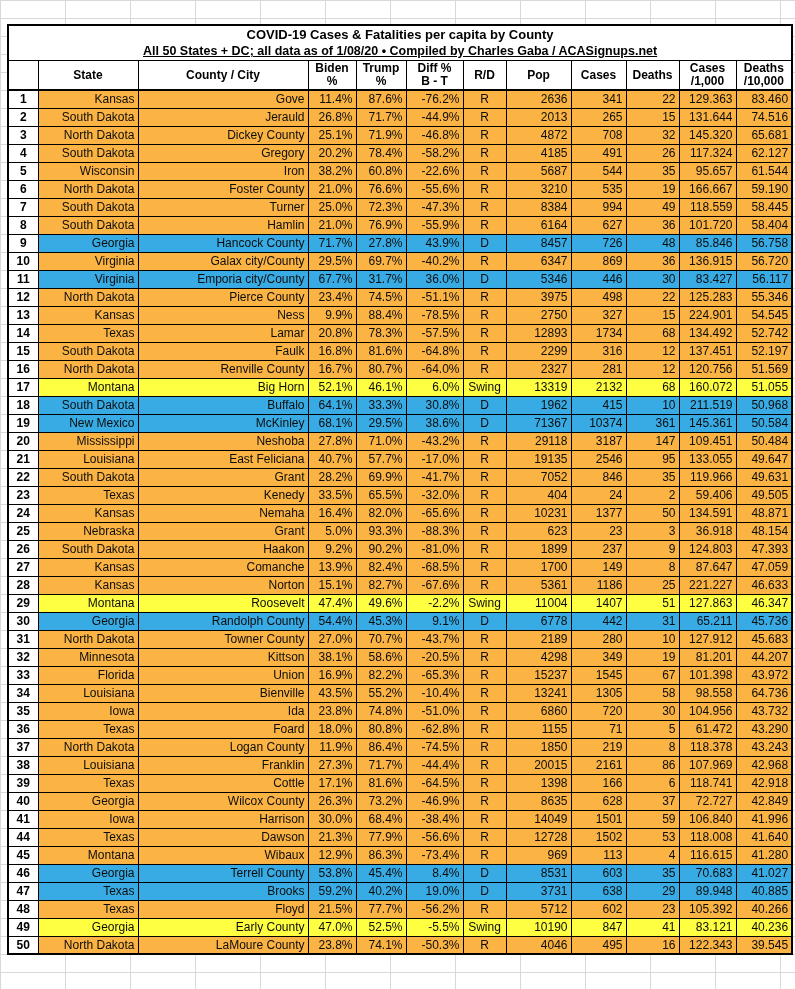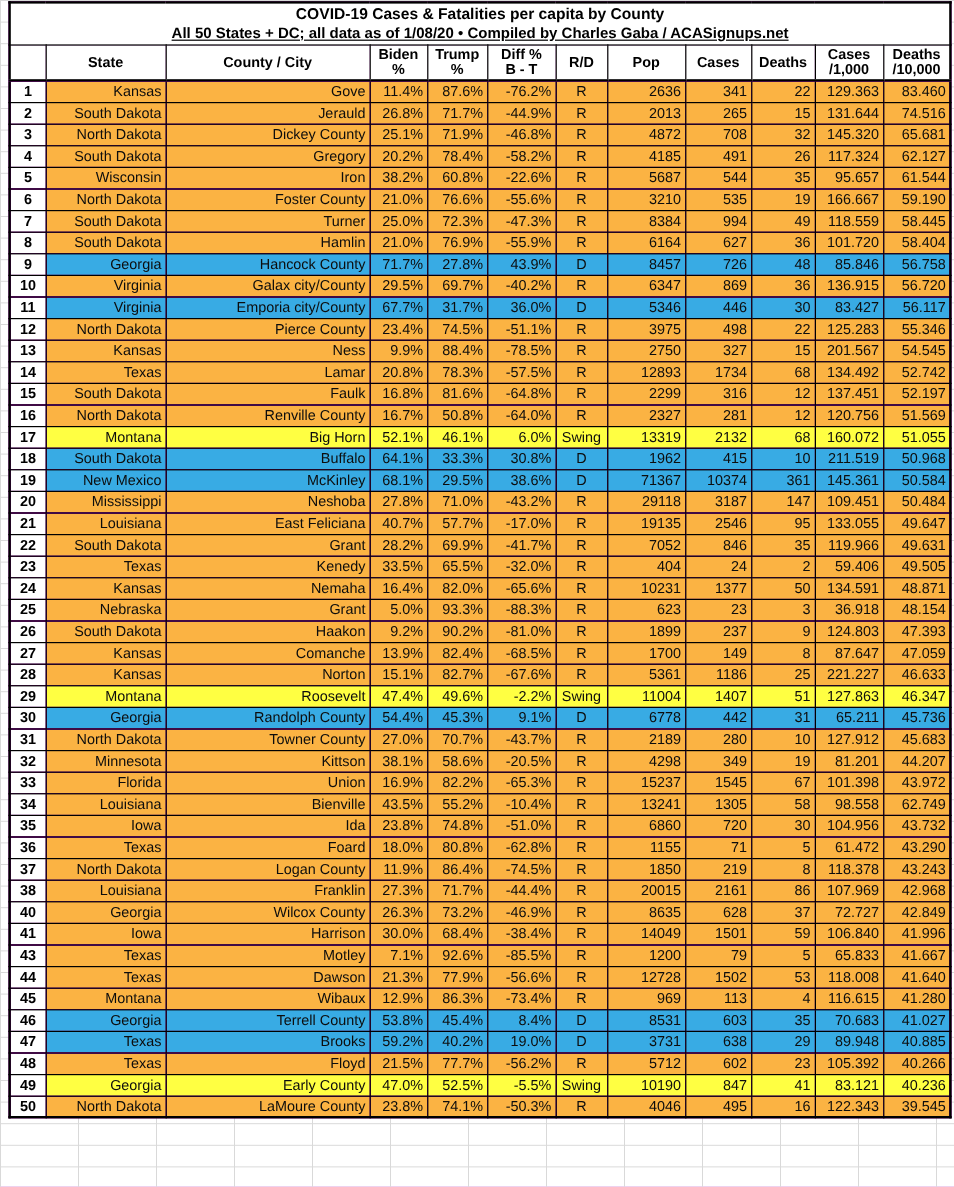--- a/index.html
+++ b/index.html
@@ -15,25 +15,25 @@
     background-color:#fff;
     background-image:
       linear-gradient(to right, #d9d9d9 1px, transparent 1px),
       linear-gradient(to bottom, #d9d9d9 1px, transparent 1px);
     background-size:65px 18px;
     overflow:hidden;
     position:relative;
   }
   table.sheet{
     position:absolute;
-    left:7px; top:1px;
+    left:7px; top:24px;
     width:784px;
     border-collapse:collapse;
     table-layout:fixed;
-    background:#a21caf;
+    background:#fca5a5;
   }
   table.sheet, table.sheet td, table.sheet th{
     border:1px solid var(--border);
   }
   table.sheet{border:2px solid var(--border);}
   th.titlecell{
     height:35px;
     border-bottom:2px solid var(--border);
     background:#fff;
     text-align:center;
@@ -290,21 +290,21 @@
         <td class="num">13</td>
         <td class="ar">Kansas</td>
         <td class="ar">Ness</td>
         <td class="ar">9.9%</td>
         <td class="ar">88.4%</td>
         <td class="ar">-78.5%</td>
         <td class="ac">R</td>
         <td class="ar">2750</td>
         <td class="ar">327</td>
         <td class="ar">15</td>
-        <td class="ar">201.567</td>
+        <td class="ar">224.901</td>
         <td class="ar">54.545</td>
       </tr>
       <tr class="r">
         <td class="num">14</td>
         <td class="ar">Texas</td>
         <td class="ar">Lamar</td>
         <td class="ar">20.8%</td>
         <td class="ar">78.3%</td>
         <td class="ar">-57.5%</td>
         <td class="ac">R</td>
@@ -326,21 +326,21 @@
         <td class="ar">316</td>
         <td class="ar">12</td>
         <td class="ar">137.451</td>
         <td class="ar">52.197</td>
       </tr>
       <tr class="r">
         <td class="num">16</td>
         <td class="ar">North Dakota</td>
         <td class="ar">Renville County</td>
         <td class="ar">16.7%</td>
-        <td class="ar">50.8%</td>
+        <td class="ar">80.7%</td>
         <td class="ar">-64.0%</td>
         <td class="ac">R</td>
         <td class="ar">2327</td>
         <td class="ar">281</td>
         <td class="ar">12</td>
         <td class="ar">120.756</td>
         <td class="ar">51.569</td>
       </tr>
       <tr class="swing">
         <td class="num">17</td>
@@ -585,21 +585,21 @@
         <td class="ar">Louisiana</td>
         <td class="ar">Bienville</td>
         <td class="ar">43.5%</td>
         <td class="ar">55.2%</td>
         <td class="ar">-10.4%</td>
         <td class="ac">R</td>
         <td class="ar">13241</td>
         <td class="ar">1305</td>
         <td class="ar">58</td>
         <td class="ar">98.558</td>
-        <td class="ar">62.749</td>
+        <td class="ar">64.736</td>
       </tr>
       <tr class="r">
         <td class="num">35</td>
         <td class="ar">Iowa</td>
         <td class="ar">Ida</td>
         <td class="ar">23.8%</td>
         <td class="ar">74.8%</td>
         <td class="ar">-51.0%</td>
         <td class="ac">R</td>
         <td class="ar">6860</td>
@@ -644,20 +644,34 @@
         <td class="ar">71.7%</td>
         <td class="ar">-44.4%</td>
         <td class="ac">R</td>
         <td class="ar">20015</td>
         <td class="ar">2161</td>
         <td class="ar">86</td>
         <td class="ar">107.969</td>
         <td class="ar">42.968</td>
       </tr>
       <tr class="r">
+        <td class="num">39</td>
+        <td class="ar">Texas</td>
+        <td class="ar">Cottle</td>
+        <td class="ar">17.1%</td>
+        <td class="ar">81.6%</td>
+        <td class="ar">-64.5%</td>
+        <td class="ac">R</td>
+        <td class="ar">1398</td>
+        <td class="ar">166</td>
+        <td class="ar">6</td>
+        <td class="ar">118.741</td>
+        <td class="ar">42.918</td>
+      </tr>
+      <tr class="r">
         <td class="num">40</td>
         <td class="ar">Georgia</td>
         <td class="ar">Wilcox County</td>
         <td class="ar">26.3%</td>
         <td class="ar">73.2%</td>
         <td class="ar">-46.9%</td>
         <td class="ac">R</td>
         <td class="ar">8635</td>
         <td class="ar">628</td>
         <td class="ar">37</td>
@@ -670,34 +684,20 @@
         <td class="ar">Harrison</td>
         <td class="ar">30.0%</td>
         <td class="ar">68.4%</td>
         <td class="ar">-38.4%</td>
         <td class="ac">R</td>
         <td class="ar">14049</td>
         <td class="ar">1501</td>
         <td class="ar">59</td>
         <td class="ar">106.840</td>
         <td class="ar">41.996</td>
-      </tr>
-      <tr class="r">
-        <td class="num">43</td>
-        <td class="ar">Texas</td>
-        <td class="ar">Motley</td>
-        <td class="ar">7.1%</td>
-        <td class="ar">92.6%</td>
-        <td class="ar">-85.5%</td>
-        <td class="ac">R</td>
-        <td class="ar">1200</td>
-        <td class="ar">79</td>
-        <td class="ar">5</td>
-        <td class="ar">65.833</td>
-        <td class="ar">41.667</td>
       </tr>
       <tr class="r">
         <td class="num">44</td>
         <td class="ar">Texas</td>
         <td class="ar">Dawson</td>
         <td class="ar">21.3%</td>
         <td class="ar">77.9%</td>
         <td class="ar">-56.6%</td>
         <td class="ac">R</td>
         <td class="ar">12728</td>

